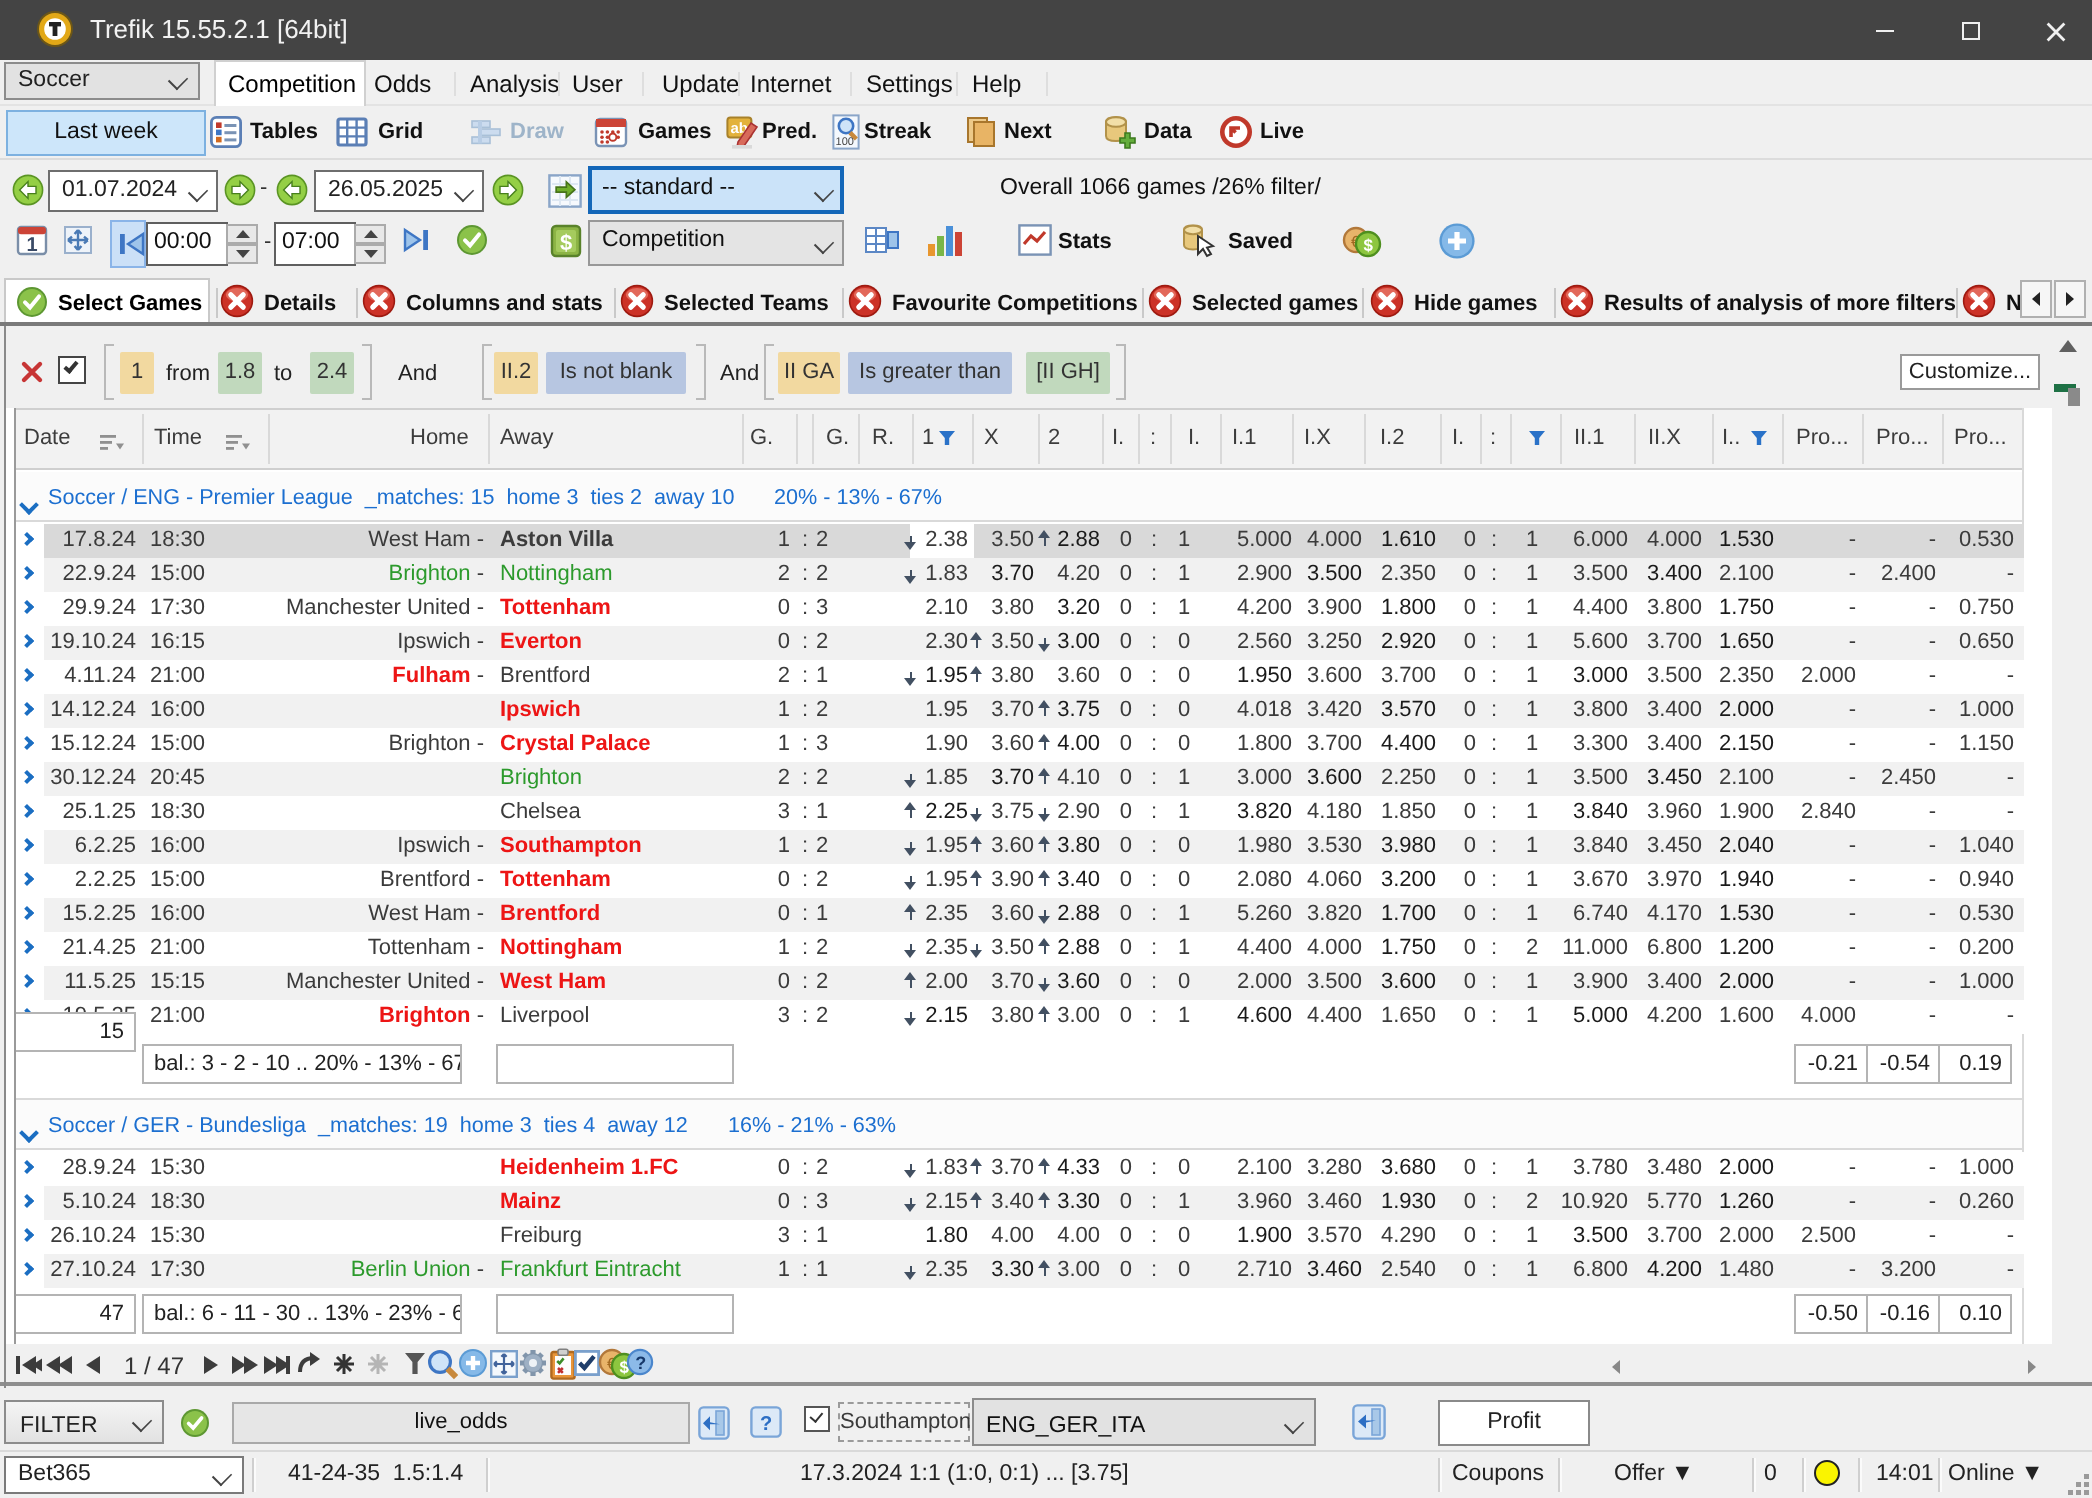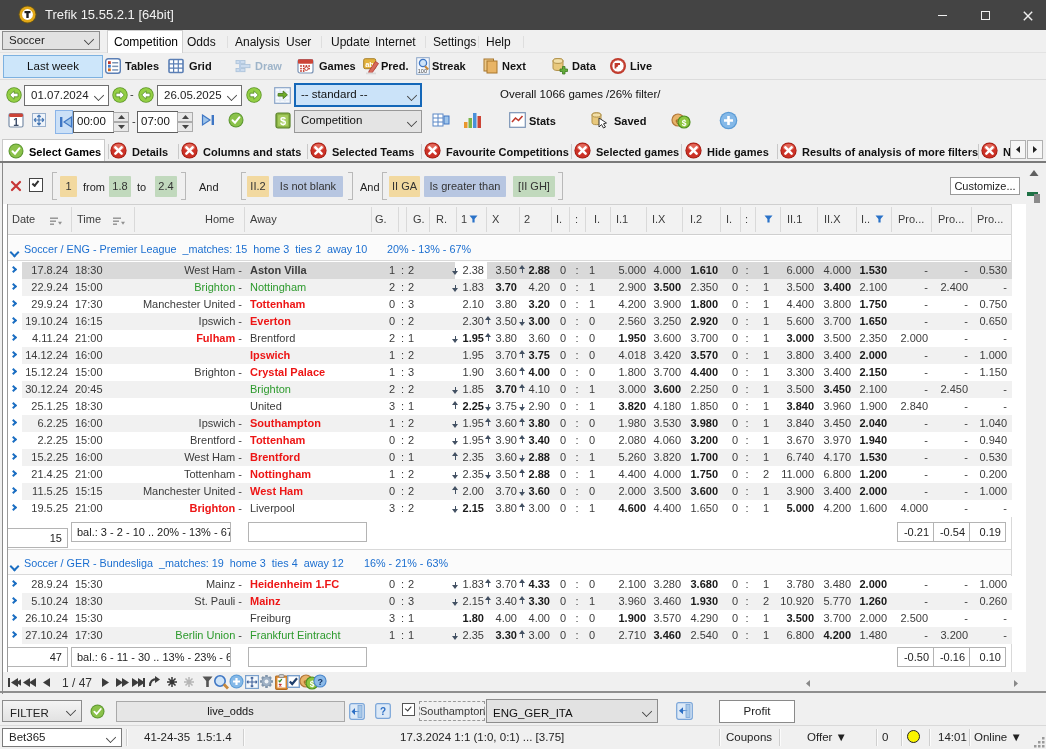--- a/index.html
+++ b/index.html
@@ -1,19 +1,19 @@
 <!DOCTYPE html>
 <html><head><meta charset="utf-8"><style>
 *{margin:0;padding:0;box-sizing:border-box}
 html,body{width:1046px;height:749px;overflow:hidden}
 body{font-family:"Liberation Sans",sans-serif;font-size:11px;color:#222;background:#f0f0f0;position:relative}
 .ab{position:absolute}
 .r{text-align:right}
 .c{text-align:center}
-b{font-weight:bold;color:#1a1a1a}
+b{font-weight:normal;color:#1a1a1a}
 .tr{color:#ed1515;font-weight:bold}
 .tg{color:#2c9a2c}
 .tb{color:#3c3c3c;font-weight:bold}
 .row{position:absolute;left:8px;width:1004px;height:17px;line-height:17px;color:#3b3b3b}
 .cell{position:absolute;top:0;height:17px}
 .ind{position:absolute;left:0;top:0;width:14px;height:17px;background:#fff}
 .chev{position:absolute;left:3px;top:5px;width:5px;height:5px;border-top:2px solid #1b6ec2;border-right:2px solid #1b6ec2;transform:rotate(45deg)}
 .gchev{position:absolute;width:7px;height:7px;border-bottom:2px solid #1b6ec2;border-right:2px solid #1b6ec2;transform:rotate(45deg)}
 .au,.ad{display:inline-block;width:7px;height:8px;position:relative;margin-right:2px}
 .ad{vertical-align:-4px}
@@ -704,21 +704,21 @@
     <span class="cell r" style="left:882px;width:38px">-</span>
     <span class="cell r" style="left:922px;width:38px">2.450</span>
     <span class="cell r" style="left:961px;width:38px">-</span>
   </div>
 <div class="row" style="top:398px;background:#fff">
     <span class="ind">
       <span class="chev"></span>
     </span>
     <span class="cell r" style="left:-2px;width:62px">25.1.25</span>
     <span class="cell" style="left:67px;width:40px">18:30</span>
-    <span class="cell" style="left:242px;width:120px">United</span>
+    <span class="cell" style="left:242px;width:120px">Chelsea</span>
     <span class="cell r" style="left:367px;width:20px">3</span>
     <span class="cell c" style="left:390px;width:9px">:</span>
     <span class="cell" style="left:400px;width:14px">1</span>
     <i class="au" style="position:absolute;left:444px;top:3px"></i>
     <span class="cell r" style="left:436px;width:40px"><b>2.25</b></span>
     <i class="ad" style="position:absolute;left:477px;top:6px"></i>
     <span class="cell r" style="left:469px;width:40px">3.75</span>
     <i class="ad" style="position:absolute;left:511px;top:6px"></i>
     <span class="cell r" style="left:502px;width:40px">2.90</span>
     <span class="cell r" style="left:538px;width:20px">0</span>
@@ -925,40 +925,39 @@
     <span class="cell r" style="left:710px;width:20px">0</span>
     <span class="cell c" style="left:733px;width:12px">:</span>
     <span class="cell" style="left:755px;width:14px">1</span>
     <span class="cell r" style="left:758px;width:48px"><b>5.000</b></span>
     <span class="cell r" style="left:808px;width:35px">4.200</span>
     <span class="cell r" style="left:845px;width:34px">1.600</span>
     <span class="cell r" style="left:882px;width:38px">4.000</span>
     <span class="cell r" style="left:922px;width:38px">-</span>
     <span class="cell r" style="left:961px;width:38px">-</span>
   </div>
-<div class="box" style="left:7px;top:528px;width:61px;height:20px">
+<div class="box" style="left:7px;top:506px;width:61px;height:20px">
     <span class="cell r" style="left:0;top:0;width:54px;line-height:19px">15</span>
   </div>
 <div class="box" style="left:71px;top:522px;width:160px;height:20px;overflow:hidden;white-space:nowrap"><span style="padding-left:5px">bal.: 3 - 2 - 10 .. 20% - 13% - 67%</span></div>
 <div class="box" style="left:248px;top:522px;width:119px;height:20px"></div>
 <div class="box r" style="left:897px;top:522px;width:37px;height:20px;padding-right:4px">-0.21</div>
 <div class="box r" style="left:933px;top:522px;width:37px;height:20px;padding-right:4px">-0.54</div>
 <div class="box r" style="left:969px;top:522px;width:37px;height:20px;padding-right:4px">0.19</div>
 <div class="ab" style="left:8px;top:549px;width:1003px;height:1px;background:#d9d9d9"></div>
 <div class="ab" style="left:8px;top:550px;width:1003px;height:25px;background:#fbfbfb;border-bottom:1px solid #d9d9d9"></div>
 <span class="gchev" style="left:11px;top:563px"></span>
 <div class="ab" style="left:24px;top:557px;color:#1c6fd0;font-size:10.8px;width:356px;overflow:hidden;white-space:nowrap">Soccer / GER - Bundesliga &nbsp;_matches: 19 &nbsp;home 3 &nbsp;ties 4 &nbsp;away 12</div>
 <div class="ab" style="left:364px;top:557px;color:#1c6fd0;font-size:10.8px">16% - 21% - 63%</div>
 <div class="row" style="top:576px;background:#fff">
     <span class="ind">
       <span class="chev"></span>
     </span>
     <span class="cell r" style="left:-2px;width:62px">28.9.24</span>
     <span class="cell" style="left:67px;width:40px">15:30</span>
-    <span class="cell r" style="left:34px;width:200px">Mainz -</span>
     <span class="cell" style="left:242px;width:120px"><span class="tr">Heidenheim 1.FC</span></span>
     <span class="cell r" style="left:367px;width:20px">0</span>
     <span class="cell c" style="left:390px;width:9px">:</span>
     <span class="cell" style="left:400px;width:14px">2</span>
     <i class="ad" style="position:absolute;left:444px;top:6px"></i>
     <span class="cell r" style="left:436px;width:40px">1.83</span>
     <i class="au" style="position:absolute;left:477px;top:3px"></i>
     <span class="cell r" style="left:469px;width:40px">3.70</span>
     <i class="au" style="position:absolute;left:511px;top:3px"></i>
     <span class="cell r" style="left:502px;width:40px"><b>4.33</b></span>
@@ -977,21 +976,20 @@
     <span class="cell r" style="left:882px;width:38px">-</span>
     <span class="cell r" style="left:922px;width:38px">-</span>
     <span class="cell r" style="left:961px;width:38px">1.000</span>
   </div>
 <div class="row" style="top:593px;background:#f1f1f1">
     <span class="ind">
       <span class="chev"></span>
     </span>
     <span class="cell r" style="left:-2px;width:62px">5.10.24</span>
     <span class="cell" style="left:67px;width:40px">18:30</span>
-    <span class="cell r" style="left:34px;width:200px">St. Pauli -</span>
     <span class="cell" style="left:242px;width:120px"><span class="tr">Mainz</span></span>
     <span class="cell r" style="left:367px;width:20px">0</span>
     <span class="cell c" style="left:390px;width:9px">:</span>
     <span class="cell" style="left:400px;width:14px">3</span>
     <i class="ad" style="position:absolute;left:444px;top:6px"></i>
     <span class="cell r" style="left:436px;width:40px">2.15</span>
     <i class="au" style="position:absolute;left:477px;top:3px"></i>
     <span class="cell r" style="left:469px;width:40px">3.40</span>
     <i class="au" style="position:absolute;left:511px;top:3px"></i>
     <span class="cell r" style="left:502px;width:40px"><b>3.30</b></span>

